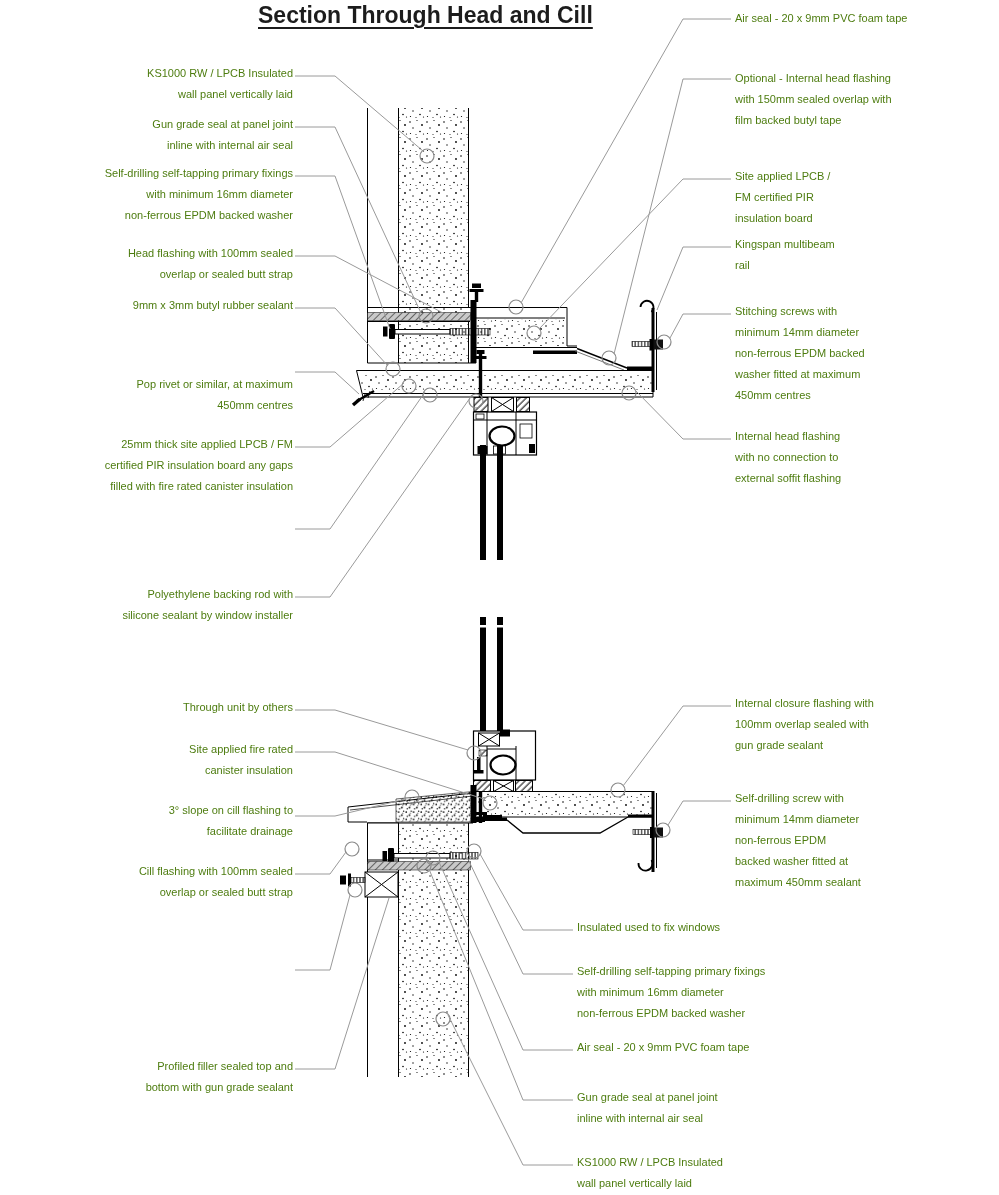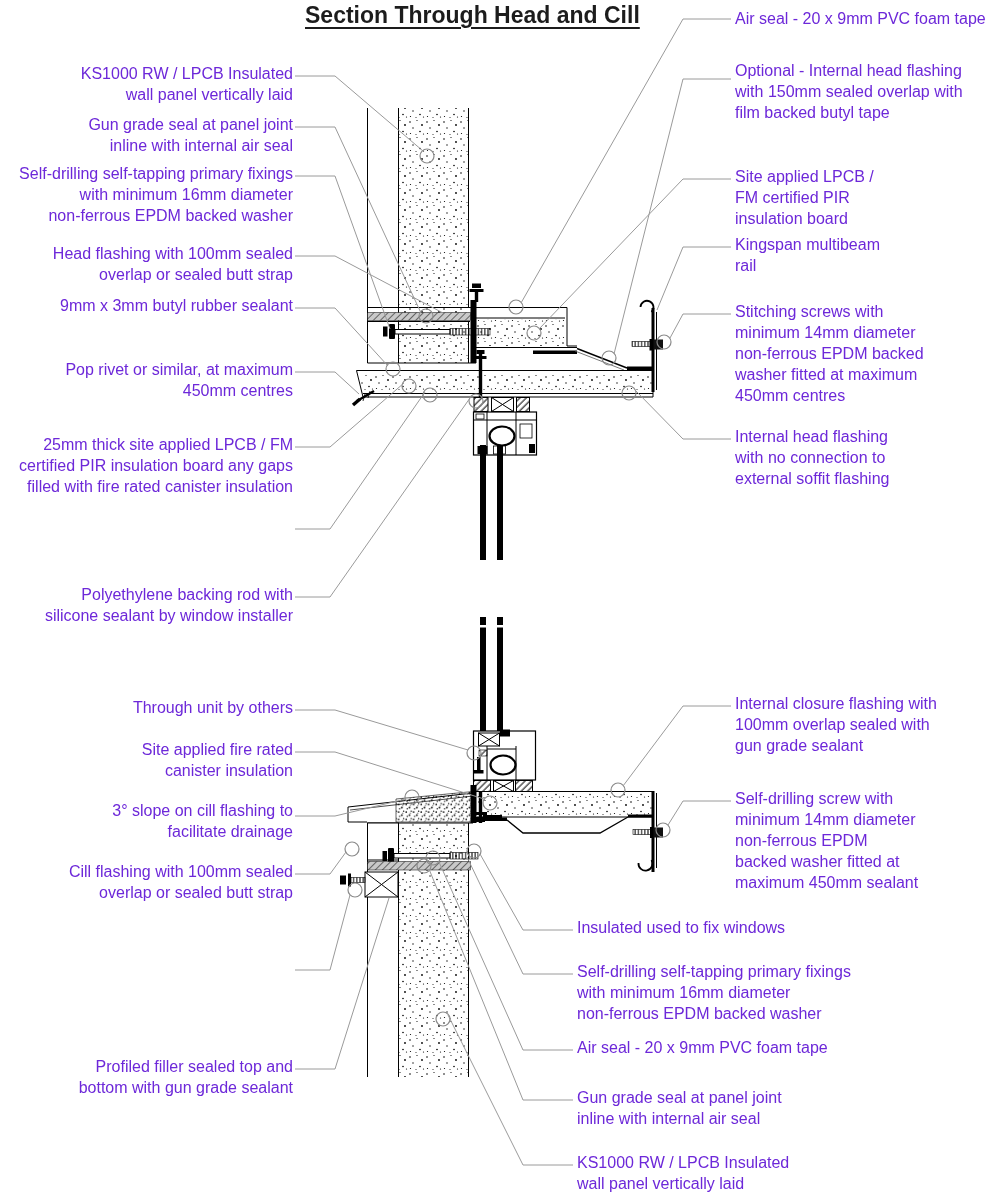--- a/index.html
+++ b/index.html
@@ -1,60 +1,60 @@
 <!DOCTYPE html>
 <html><head>
 <meta charset="utf-8">
 <style>
   html,body{margin:0;padding:0;background:#ffffff;}
   #stage{position:relative;width:999px;height:1195px;background:#fff;overflow:hidden;
          font-family:"Liberation Sans", sans-serif;}
   #drawing-layer{position:absolute;left:0;top:0;width:999px;height:1195px;}
   .title{position:absolute;left:258px;top:2px;font-size:23px;font-weight:bold;
-         color:#1c1c1c;text-decoration:underline;text-underline-offset:4px;white-space:nowrap;margin-left:47px;}
-  .lbl{position:absolute;font-size:16px;line-height:21px;color:#6d28d9;white-space:pre-line;}
+         color:#1c1c1c;text-decoration:underline;text-underline-offset:4px;white-space:nowrap;}
+  .lbl{position:absolute;font-size:11px;line-height:21px;color:#4d7c0f;white-space:pre-line;}
   .lbl-l{right:706px;text-align:right;}
   .lbl-r{text-align:left;}
 </style>
 </head>
 <body>
 
 <div id="stage">
 
   <div class="title">Section Through Head and Cill</div>
 
   <div class="lbl lbl-l" style="top:63px">KS1000 RW / LPCB Insulated
 wall panel vertically laid</div>
   <div class="lbl lbl-l" style="top:114px">Gun grade seal at panel joint
 inline with internal air seal</div>
   <div class="lbl lbl-l" style="top:163px">Self-drilling self-tapping primary fixings
 with minimum 16mm diameter
 non-ferrous EPDM backed washer</div>
   <div class="lbl lbl-l" style="top:243px">Head flashing with 100mm sealed
 overlap or sealed butt strap</div>
   <div class="lbl lbl-l" style="top:295px">9mm x 3mm butyl rubber sealant</div>
-  <div class="lbl lbl-l" style="top:359px">Pop rivet or similar, at maximum
+  <div class="lbl lbl-l" style="top:374px">Pop rivet or similar, at maximum
 450mm centres</div>
   <div class="lbl lbl-l" style="top:434px">25mm thick site applied LPCB / FM
 certified PIR insulation board any gaps
 filled with fire rated canister insulation</div>
   <div class="lbl lbl-l" style="top:584px">Polyethylene backing rod with
 silicone sealant by window installer</div>
   <div class="lbl lbl-l" style="top:697px">Through unit by others</div>
   <div class="lbl lbl-l" style="top:739px">Site applied fire rated
 canister insulation</div>
   <div class="lbl lbl-l" style="top:800px">3° slope on cill flashing to
 facilitate drainage</div>
   <div class="lbl lbl-l" style="top:861px">Cill flashing with 100mm sealed
 overlap or sealed butt strap</div>
   <div class="lbl lbl-l" style="top:1056px">Profiled filler sealed top and
 bottom with gun grade sealant</div>
 
   <div class="lbl lbl-r" style="left:735px;top:8px">Air seal - 20 x 9mm PVC foam tape</div>
-  <div class="lbl lbl-r" style="left:735px;top:60px">Optional - Internal head flashing
+  <div class="lbl lbl-r" style="left:735px;top:68px">Optional - Internal head flashing
 with 150mm sealed overlap with
 film backed butyl tape</div>
   <div class="lbl lbl-r" style="left:735px;top:234px">Kingspan multibeam
 rail</div>
   <div class="lbl lbl-r" style="left:735px;top:166px">Site applied LPCB /
 FM certified PIR
 insulation board</div>
   <div class="lbl lbl-r" style="left:735px;top:301px">Stitching screws with
 minimum 14mm diameter
 non-ferrous EPDM backed

